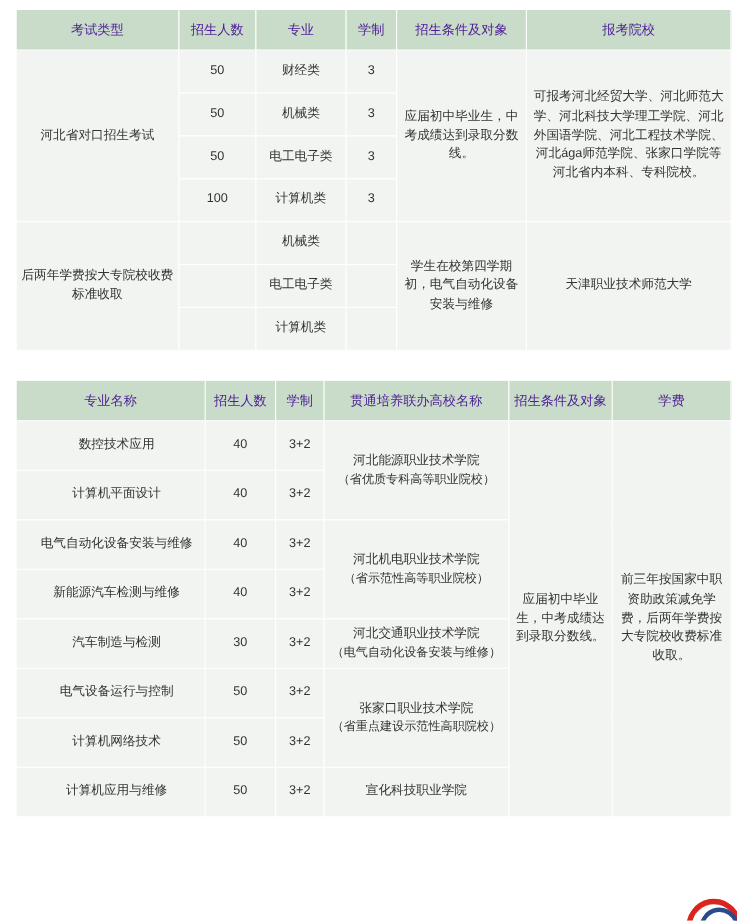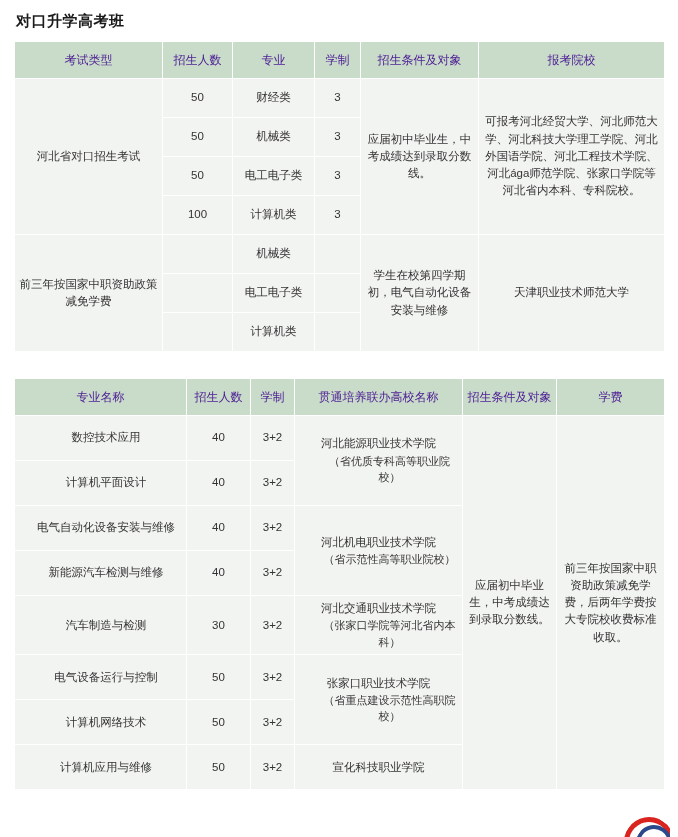--- a/index.html
+++ b/index.html
@@ -48,21 +48,20 @@
     height: 28px;
   }
   tbody td {
     background: #f2f4f1;
   }
   .t1 tbody td { height: 30px; }
   .t2 tbody td { height: 36px; }
   .t2 td.leftcol { text-align: center; padding-left: 14px; }
   .sub {
     font-size: 11px;
-    margin-left: 22px;
   }
   .gap { height: 26px; }
   .logo-corner {
     position: absolute;
     right: 8px;
     bottom: 0px;
     width: 46px;
     height: 26px;
     overflow: hidden;
   }
@@ -85,21 +84,20 @@
     border-right-color: transparent;
     border-bottom-color: transparent;
     transform: rotate(35deg);
   }
 </style>
 </head>
 <body>
 
 <div class="page">
 
-  <h2 class="section-title">对口升学高考班</h2>
 
   <table class="t1">
     <colgroup>
       <col style="width:148px">
       <col style="width:70px">
       <col style="width:82px">
       <col style="width:46px">
       <col style="width:118px">
       <col style="width:186px">
     </colgroup>
@@ -132,21 +130,21 @@
         <td>电工电子类</td>
         <td>3</td>
       </tr>
       <tr>
         <td>100</td>
         <td>计算机类</td>
         <td>3</td>
       </tr>
 
       <tr>
-        <td rowspan="3">前三年按国家中职资助政策减免学费</td>
+        <td rowspan="3">后两年学费按大专院校收费标准收取</td>
         <td></td>
         <td>机械类</td>
         <td></td>
         <td rowspan="3">学生在校第四学期初，电气自动化设备安装与维修</td>
         <td rowspan="3">天津职业技术师范大学</td>
       </tr>
       <tr>
         <td></td>
         <td>电工电子类</td>
         <td></td>
@@ -211,21 +209,21 @@
         <td class="leftcol">新能源汽车检测与维修</td>
         <td>40</td>
         <td>3+2</td>
       </tr>
       <tr>
         <td class="leftcol">汽车制造与检测</td>
         <td>30</td>
         <td>3+2</td>
         <td rowspan="1">
           <div>河北交通职业技术学院</div>
-          <div class="sub">（张家口学院等河北省内本科）</div>
+          <div class="sub">（电气自动化设备安装与维修）</div>
         </td>
       </tr>
       <tr>
         <td class="leftcol">电气设备运行与控制</td>
         <td>50</td>
         <td>3+2</td>
         <td rowspan="2">
           <div>张家口职业技术学院</div>
           <div class="sub">（省重点建设示范性高职院校）</div>
         </td>

